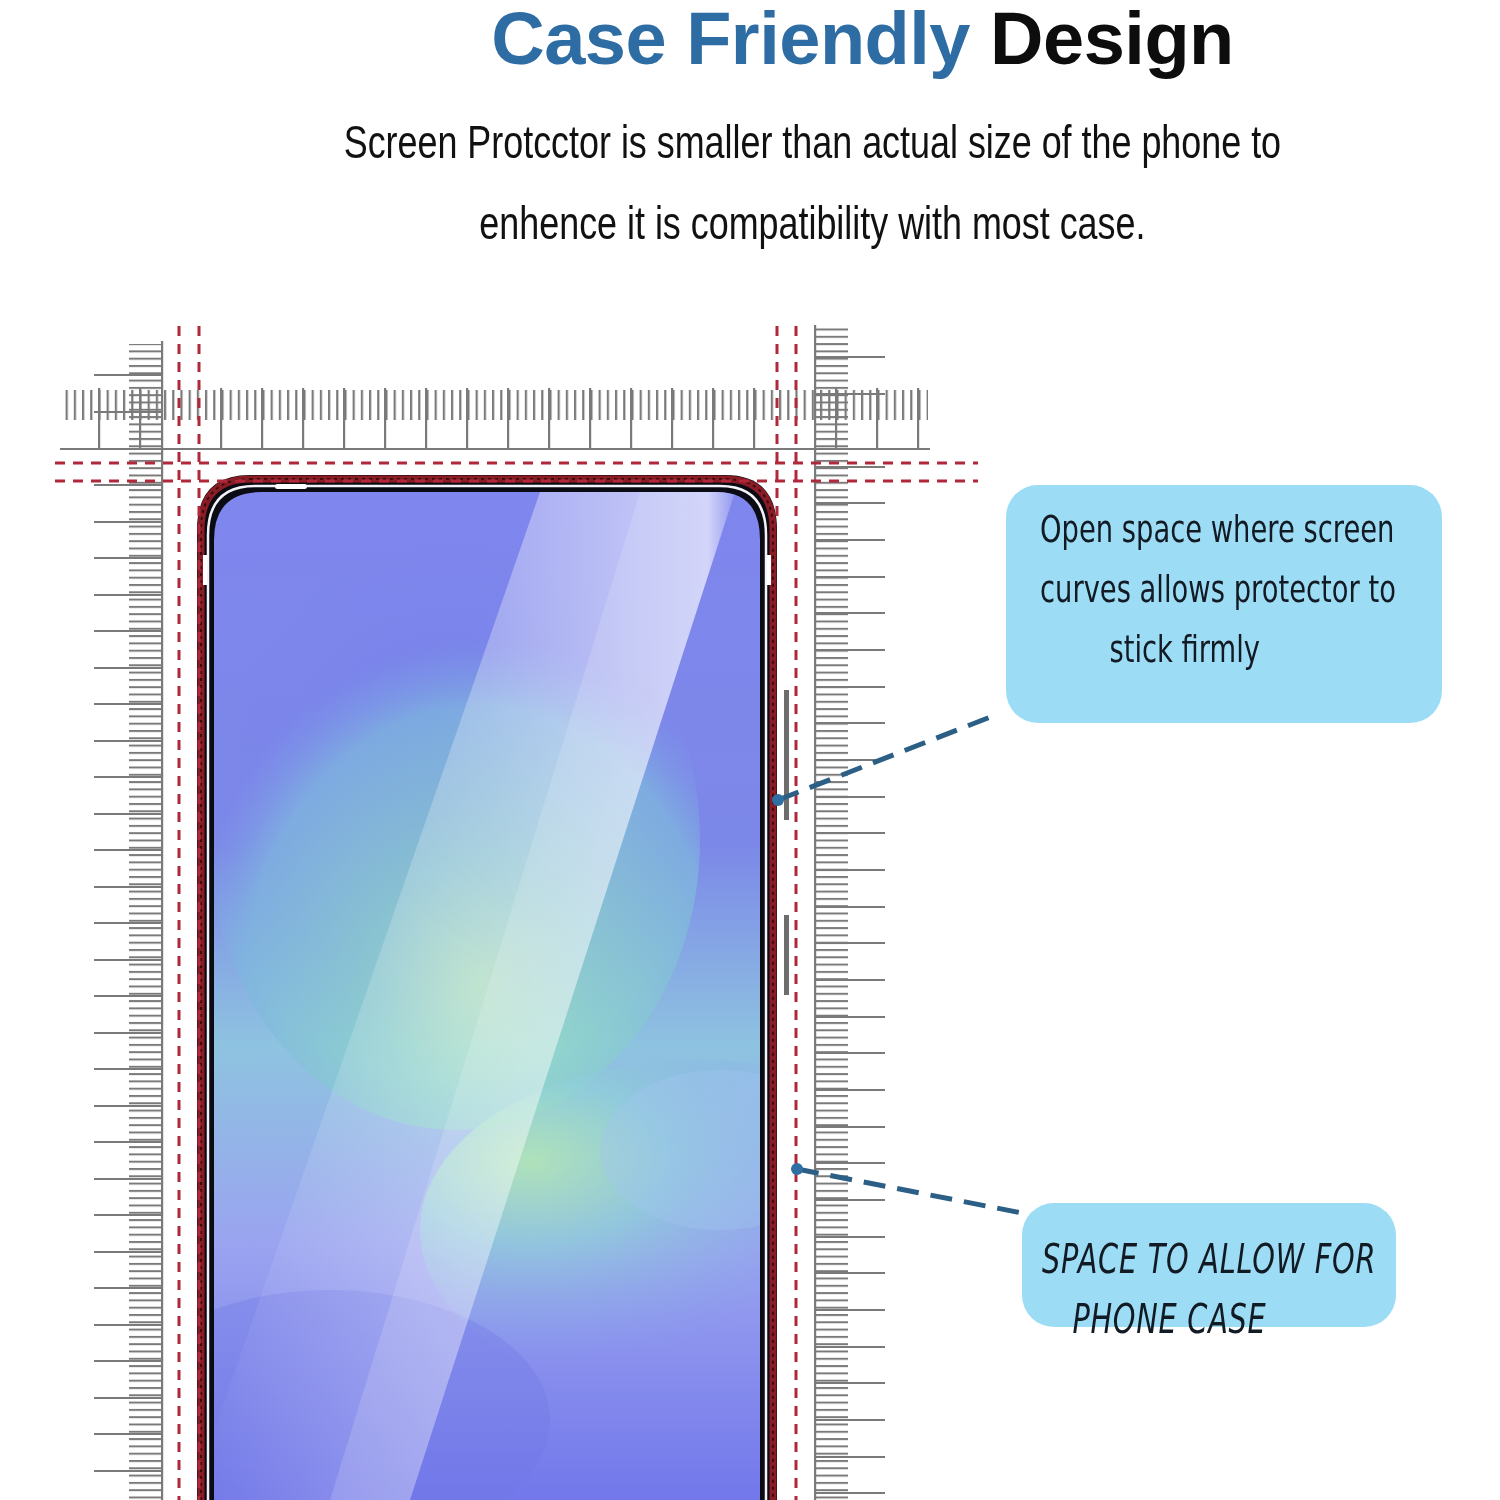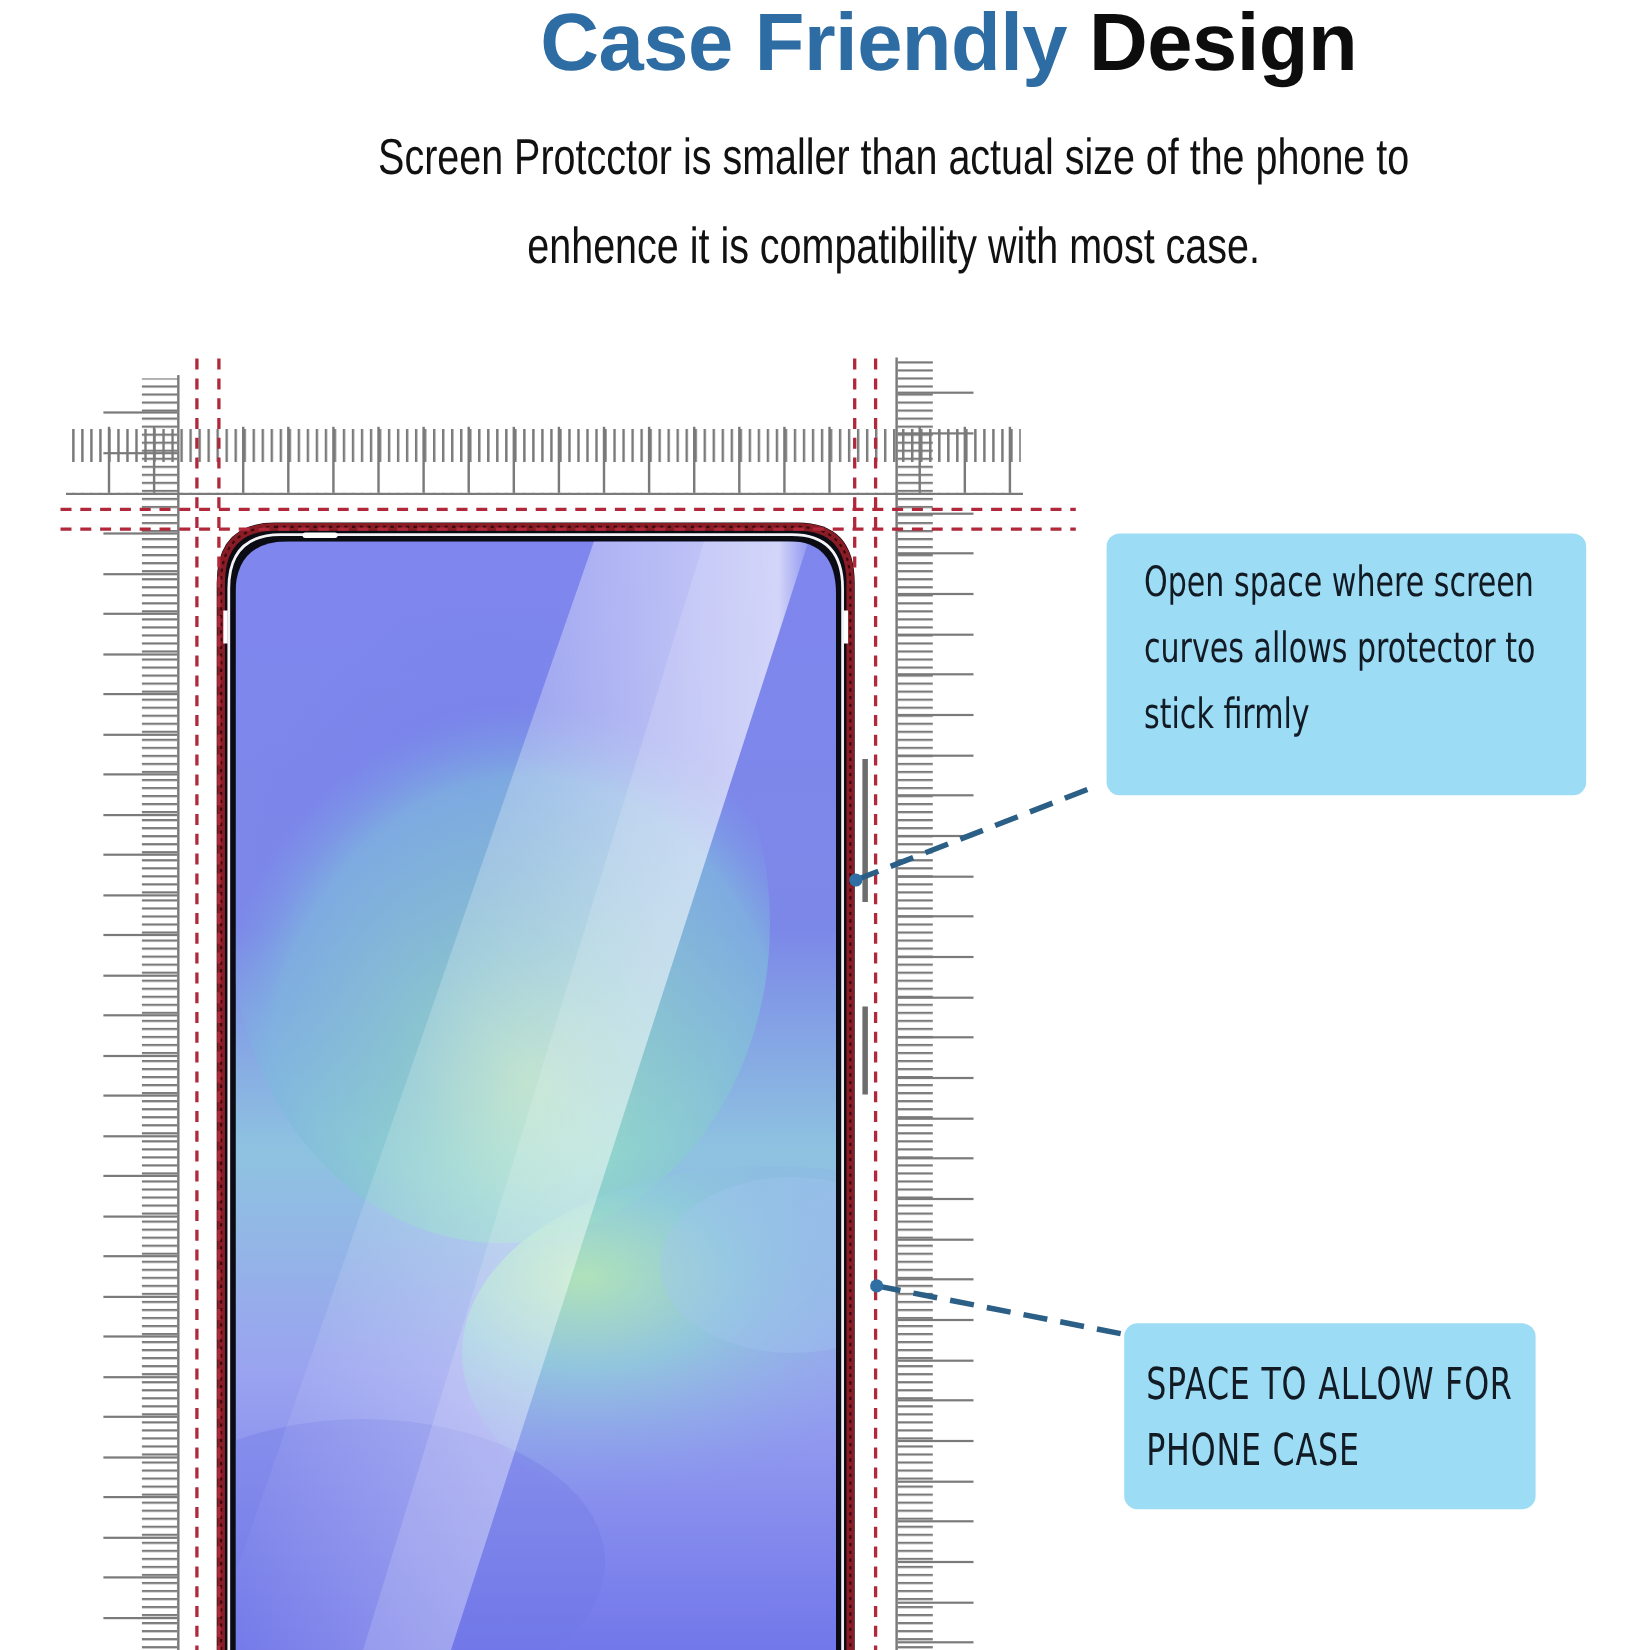--- a/index.html
+++ b/index.html
@@ -22,31 +22,32 @@
     font-family: "Liberation Sans", sans-serif; color: #111;
     font-size: 46px; line-height: 50px;
     transform: scaleX(0.78); transform-origin: 812px 0;
   }
   .sub1 { top: 117px; }
   .sub2 { top: 198px; }
 
   #art { position: absolute; left: 0; top: 0; }
 
   .callout {
-    position: absolute; background: #9ddcf5; border-radius: 12px;
+    position: absolute; background: #9ddcf5; border-radius: 32px;
     box-sizing: border-box; color: #121a24;
     font-family: "DejaVu Sans", sans-serif;
+    text-align: center;
   }
   .callout .txt {
     display: block; transform: scaleX(0.72); transform-origin: 0 0;
     white-space: nowrap; font-size: 38px;
   }
   .c1 { left: 1006px; top: 485px; width: 436px; height: 238px; padding: 14px 0 0 34px; }
   .c1 .txt { line-height: 60px; }
-  .c2 { left: 1022px; top: 1203px; width: 374px; height: 169px; padding: 26px 0 0 20px; }
+  .c2 { left: 1022px; top: 1203px; width: 374px; height: 124px; padding: 26px 0 0 20px; font-style: italic; }
   .c2 .txt { line-height: 60px; letter-spacing: 1px; font-size: 40px; }
 </style>
 </head>
 <body>
 
 <div class="title">
   <span class="blue">Case Friendly</span>
   <span class="black">Design</span>
 </div>
 <div class="subtitle sub1">Screen Protcctor is smaller than actual size of the phone to</div>

